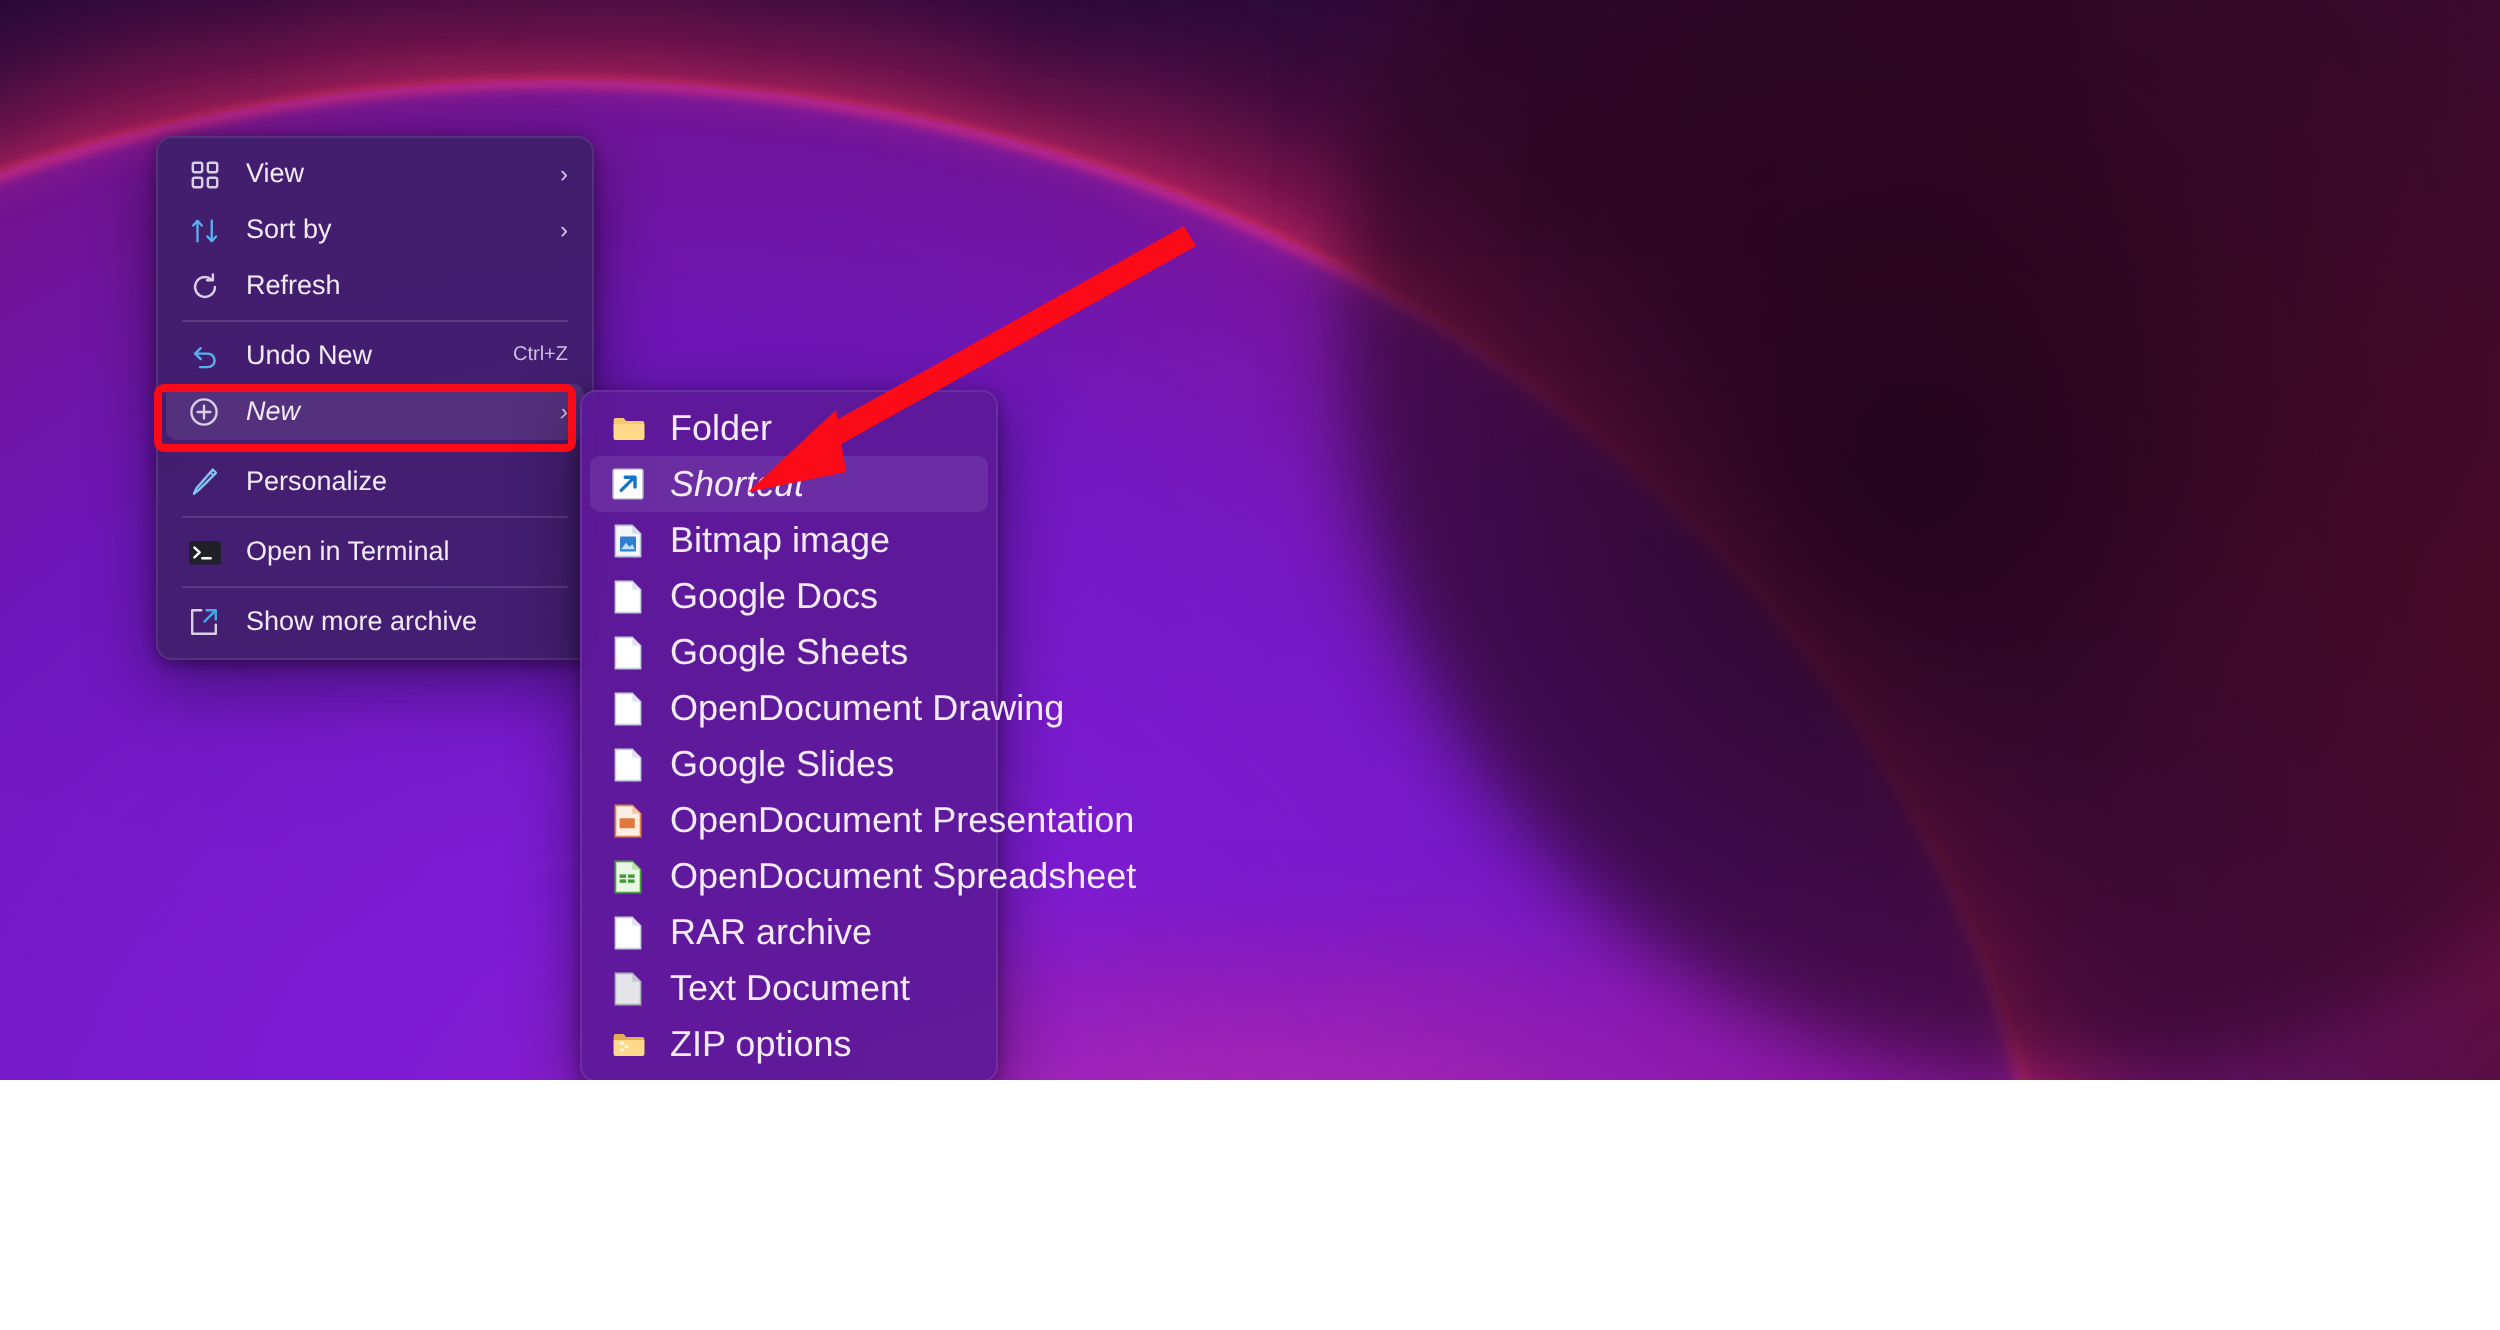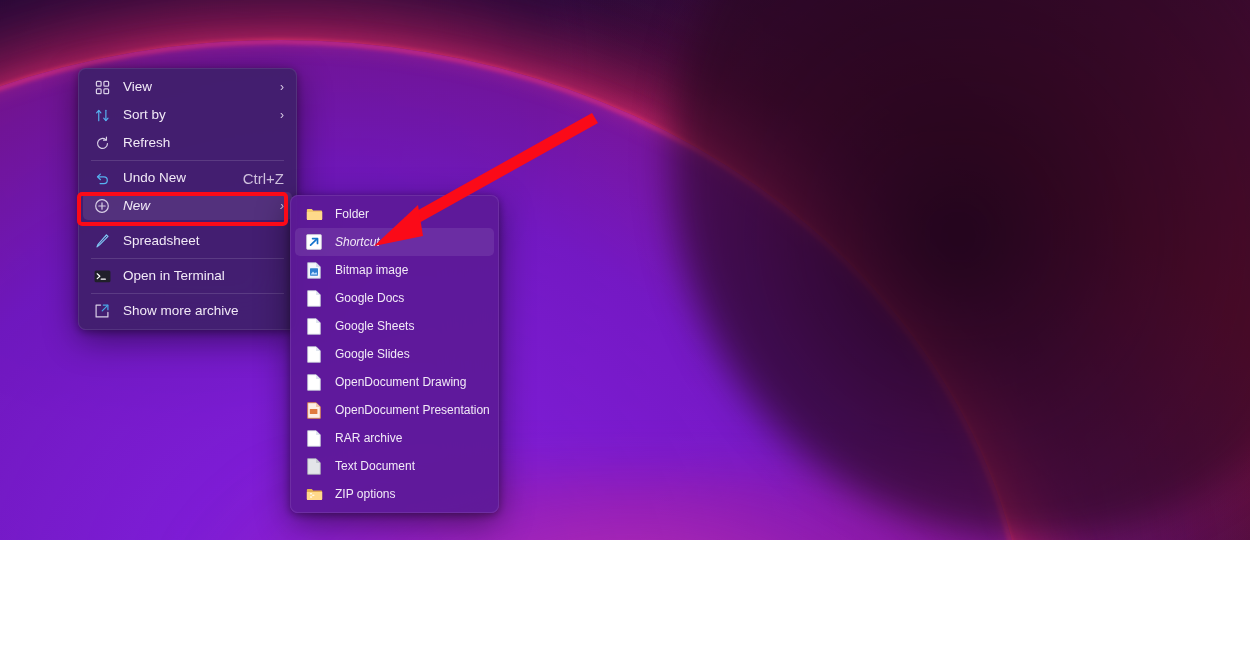--- a/index.html
+++ b/index.html
@@ -146,21 +146,21 @@
     flex: 0 0 18px;
     display: flex;
     align-items: center;
     justify-content: center;
   }
 
   .menu-item .label { flex: 1 1 auto; }
 
   .menu-item .accel {
     color: #cfc0dd;
-    font-size: 15px;
+    font-size: 10px;
     margin-left: 10px;
   }
 
   .menu-item .chev {
     color: #d8cce4;
     font-size: 12px;
     margin-left: 10px;
     line-height: 1;
   }
 
@@ -169,21 +169,21 @@
     font-style: italic;
   }
 
   .sep {
     height: 1px;
     margin: 3px 12px;
     background: rgba(255,255,255,0.13);
   }
 
   
-  #sub-menu .menu-item { height: 28px; font-size: 12px; }
+  #sub-menu .menu-item { height: 28px; font-size: 18px; }
 
   
   svg { display: block; }
 
   
   #hl-box {
     position: absolute;
     left: 77px;
     top: 192px;
     width: 211px;
@@ -285,21 +285,21 @@
     <div class="sep"></div>
 
 
     <div class="menu-item">
       <span class="ico">
         <svg width="16" height="16" viewBox="0 0 16 16">
           <path d="M12.4 1.8 14 3.4 5.6 11.8 3 13.9l1.1-2.6z" fill="none" stroke="#7fc3f2" stroke-width="1.2" stroke-linejoin="round"></path>
           <path d="M11.1 3.1 12.7 4.7" stroke="#7fc3f2" stroke-width="1"></path>
         </svg>
       </span>
-      <span class="label">Spreadsheet</span>
+      <span class="label">Personalize</span>
     </div>
 
     <div class="sep"></div>
 
     <div class="menu-item">
       <span class="ico">
         <svg width="17" height="15" viewBox="0 0 18 15">
           <rect x="0.6" y="1.2" width="16.8" height="12.4" rx="1.6" fill="#20202a"></rect>
           <path d="M3.4 4.6 6.2 7.2 3.4 9.8" fill="none" stroke="#ffffff" stroke-width="1.25" stroke-linecap="round" stroke-linejoin="round"></path>
           <path d="M7.6 10.3h4.4" stroke="#ffffff" stroke-width="1.25" stroke-linecap="round"></path>
@@ -377,44 +377,59 @@
       <span class="label">Google Sheets</span>
     </div>
 
     <div class="menu-item">
       <span class="ico">
         <svg width="14" height="17" viewBox="0 0 14 17">
           <path d="M0.7 0.7h8.4l4.2 4.2v11.4H0.7z" fill="#ffffff" stroke="#c5cbd8" stroke-width="0.8"></path>
           <path d="M9.1 0.7 13.3 4.9H9.1z" fill="#dfe4ee"></path>
         </svg>
       </span>
-      <span class="label">Google Slides</span>
+      <span class="label">OpenDocument Drawing</span>
     </div>
 
     <div class="menu-item">
       <span class="ico">
         <svg width="14" height="17" viewBox="0 0 14 17">
           <path d="M0.7 0.7h8.4l4.2 4.2v11.4H0.7z" fill="#ffffff" stroke="#c5cbd8" stroke-width="0.8"></path>
           <path d="M9.1 0.7 13.3 4.9H9.1z" fill="#dfe4ee"></path>
         </svg>
       </span>
-      <span class="label">OpenDocument Drawing</span>
+      <span class="label">Google Slides</span>
     </div>
 
     <div class="menu-item">
       <span class="ico">
         <svg width="14" height="17" viewBox="0 0 14 17">
           <path d="M0.7 0.7h8.4l4.2 4.2v11.4H0.7z" fill="#fdeee4" stroke="#d8834f" stroke-width="0.9"></path>
           <path d="M9.1 0.7 13.3 4.9H9.1z" fill="#f0c7a8"></path>
           <rect x="2.8" y="7.1" width="7.6" height="5" rx="0.5" fill="#e0793f"></rect>
         </svg>
       </span>
       <span class="label">OpenDocument Presentation</span>
     </div>
 
+    <div class="menu-item">
+      <span class="ico">
+        <svg width="14" height="17" viewBox="0 0 14 17">
+          <path d="M0.7 0.7h8.4l4.2 4.2v11.4H0.7z" fill="#e9f7e4" stroke="#4ba040" stroke-width="0.9"></path>
+          <path d="M9.1 0.7 13.3 4.9H9.1z" fill="#bde3b2"></path>
+          <g fill="#3f9b36">
+            <rect x="2.8" y="7.2" width="3.3" height="1.7"></rect>
+            <rect x="7" y="7.2" width="3.3" height="1.7"></rect>
+            <rect x="2.8" y="9.7" width="3.3" height="1.7"></rect>
+            <rect x="7" y="9.7" width="3.3" height="1.7"></rect>
+          </g>
+        </svg>
+      </span>
+      <span class="label">OpenDocument Spreadsheet</span>
+    </div>
 
 
     <div class="menu-item">
       <span class="ico">
         <svg width="14" height="17" viewBox="0 0 14 17">
           <path d="M0.7 0.7h8.4l4.2 4.2v11.4H0.7z" fill="#ffffff" stroke="#c5cbd8" stroke-width="0.8"></path>
           <path d="M9.1 0.7 13.3 4.9H9.1z" fill="#dfe4ee"></path>
         </svg>
       </span>
       <span class="label">RAR archive</span>

